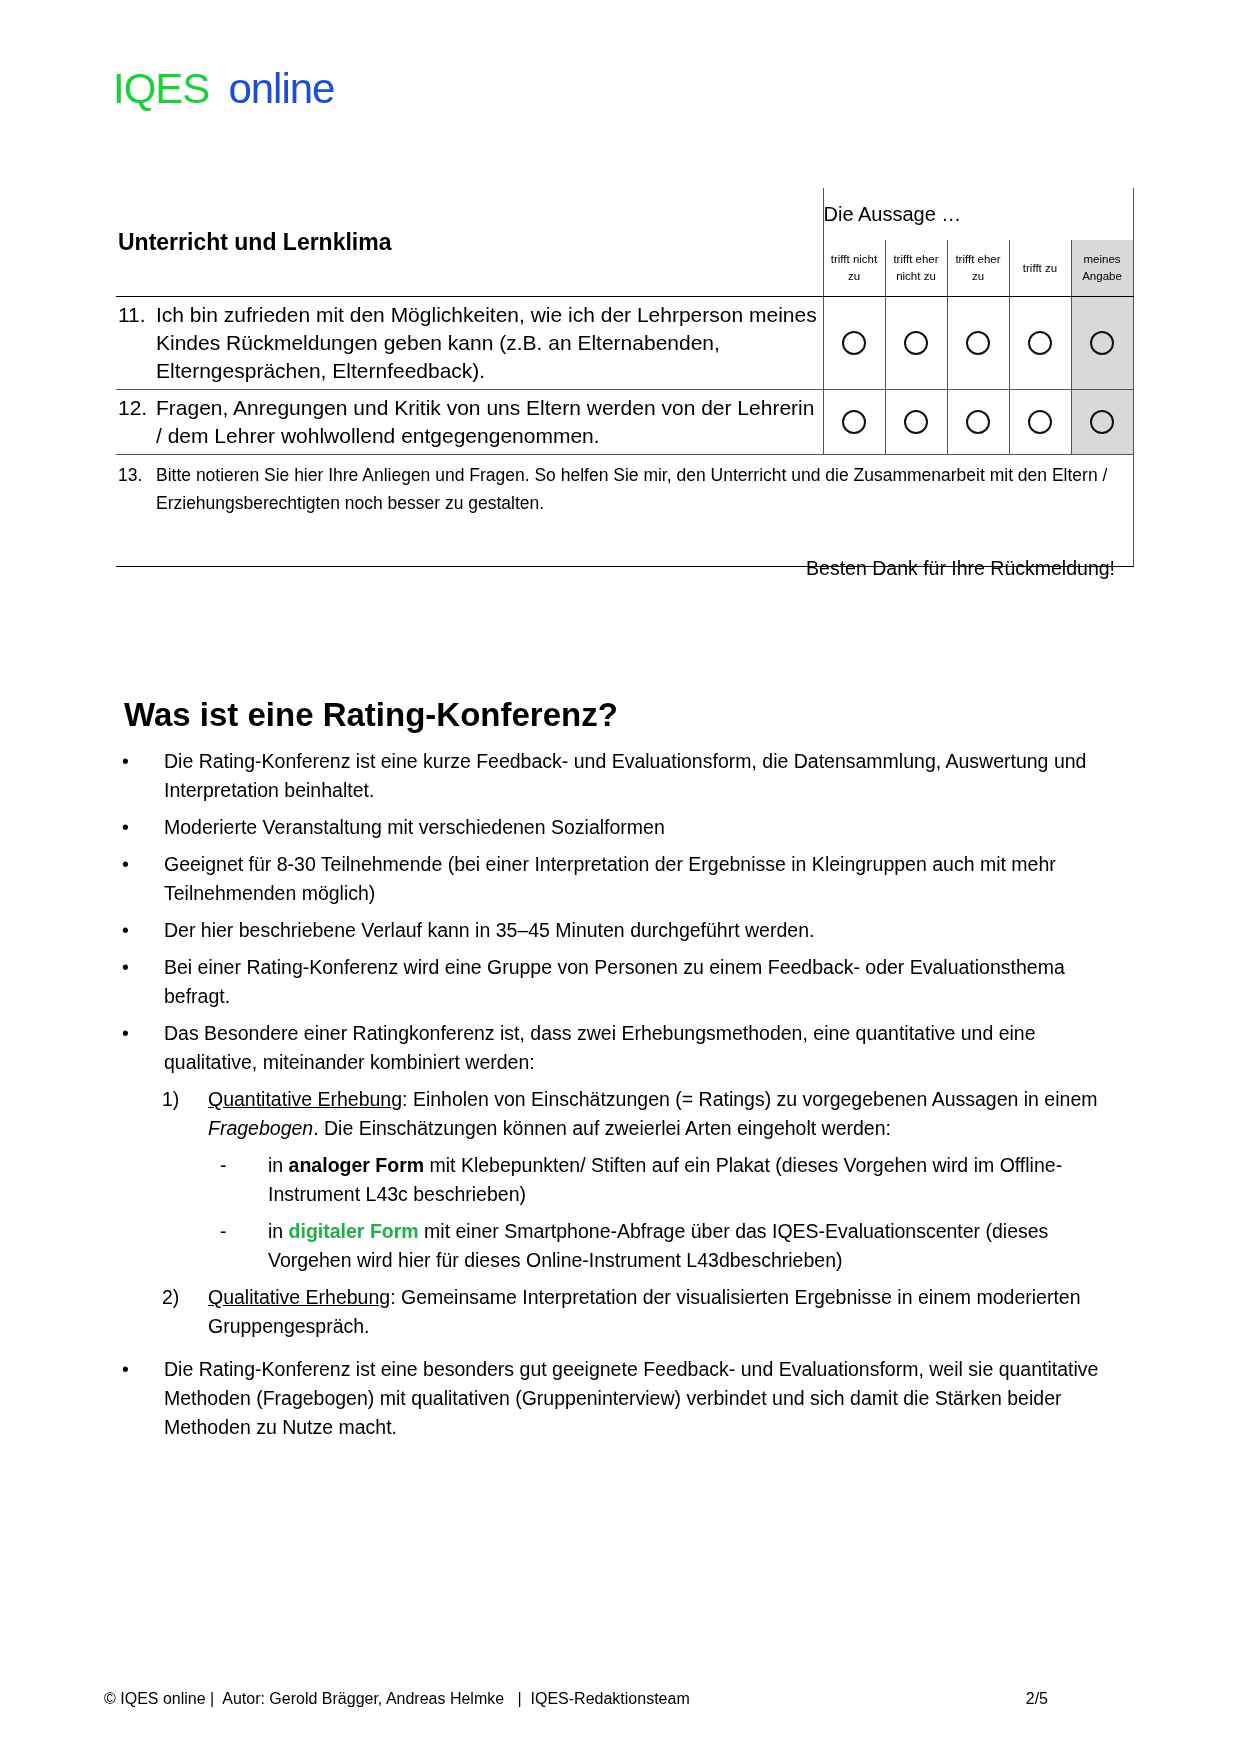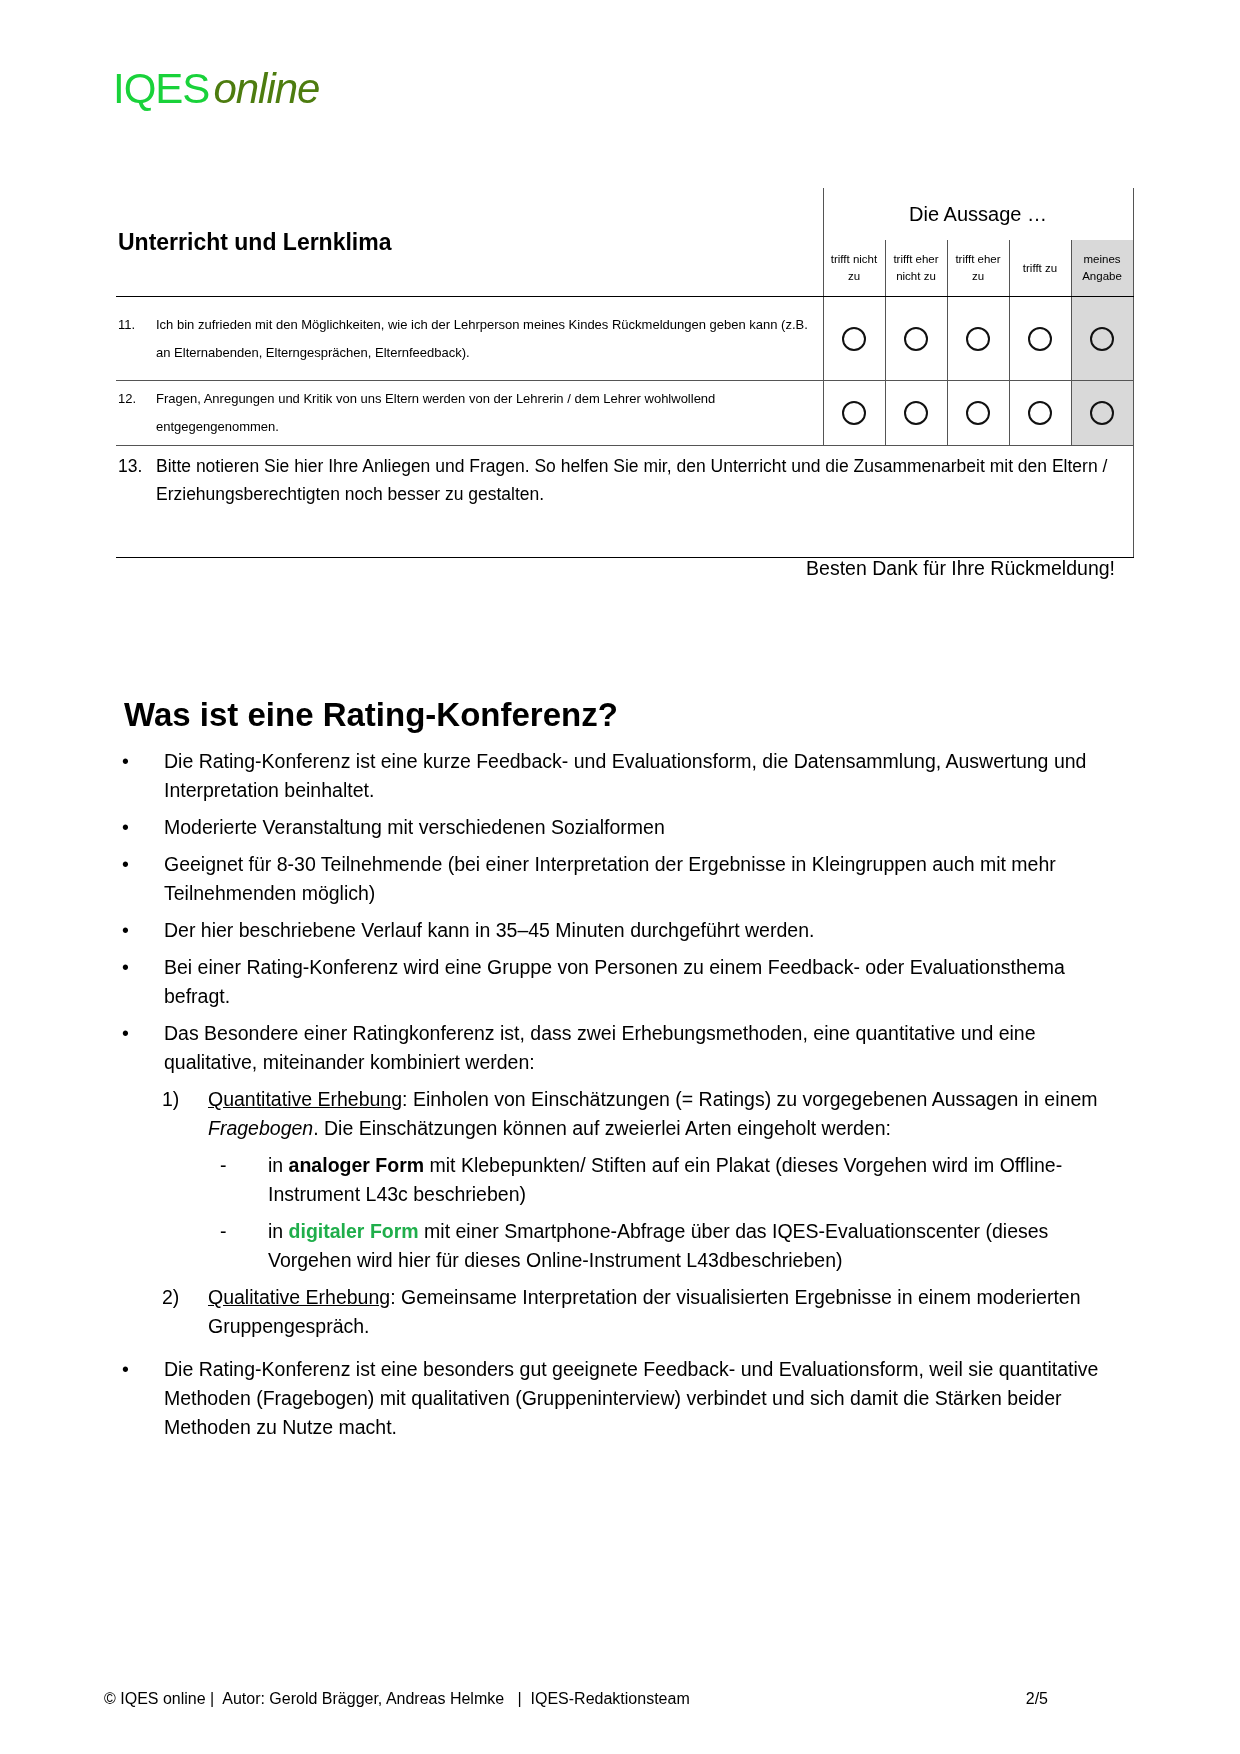--- a/index.html
+++ b/index.html
@@ -1,28 +1,28 @@
 <!DOCTYPE html>
 <html><head>
 <meta charset="utf-8">
 <style>
   html, body { margin: 0; padding: 0; background: #ffffff; }
   body { width: 1240px; height: 1754px; position: relative; font-family: "Liberation Sans", sans-serif; color: #000; overflow: hidden; }
   .logo { position: absolute; left: 113px; top: 68px; font-size: 42px; letter-spacing: -1px; line-height: 1; }
   .logo .a { color: #19d23a; }
-  .logo .b { color: #4d7c0f; margin-left: 4px; font-style: italic; }
+  .logo .b { color: #1d4ed8; margin-left: 19px; }
 
   table.survey { position: absolute; left: 116px; top: 188px; width: 1017px; border-collapse: collapse; table-layout: fixed; }
   table.survey td { padding: 0; vertical-align: middle; }
   .sec-title { font-weight: bold; font-size: 23px; padding-left: 2px !important; border-bottom: 1.5px solid #000; }
-  .aussage { text-align: center; font-size: 20px; height: 52px; border-left: 1.5px solid #555; border-right: 1.5px solid #555; }
+  .aussage { font-size: 20px; height: 52px; border-left: 1.5px solid #555; border-right: 1.5px solid #555; }
   .opt-h { font-size: 11.5px; text-align: center; line-height: 17px; height: 56px; border-left: 1.5px solid #555; border-bottom: 1.5px solid #000; }
   .opt-h.grey, td.grey { background: #d9d9d9; }
   .opt-h.last { border-right: 1.5px solid #555; }
-  .q { font-size: 13px; line-height: 28px; border-bottom: 1.5px solid #555; padding: 4px 0 4px 2px !important; }
+  .q { font-size: 21px; line-height: 28px; border-bottom: 1.5px solid #555; padding: 4px 0 4px 2px !important; }
   .q .row { display: flex; }
   .q .num { width: 38px; flex: none; }
   .radio-cell { border-left: 1.5px solid #555; border-bottom: 1.5px solid #555; text-align: center; }
   .radio-cell.last { border-right: 1.5px solid #555; }
   .radio { display: inline-block; width: 20px; height: 20px; border: 2px solid #111; border-radius: 50%; vertical-align: middle; }
   .open { font-size: 17.5px; line-height: 28px; border-bottom: 1.5px solid #000; border-right: 1.5px solid #555; height: 105px; vertical-align: top !important; padding: 6px 0 0 2px !important; }
   .thanks { position: absolute; right: 125px; top: 557px; font-size: 19.5px; }
 
   h1.title { position: absolute; left: 116px; top: 688px; margin: 8px; font-size: 33px; font-weight: bold; }
   .content { position: absolute; left: 116px; top: 747px; width: 1010px; font-size: 19.5px; line-height: 29px; }

